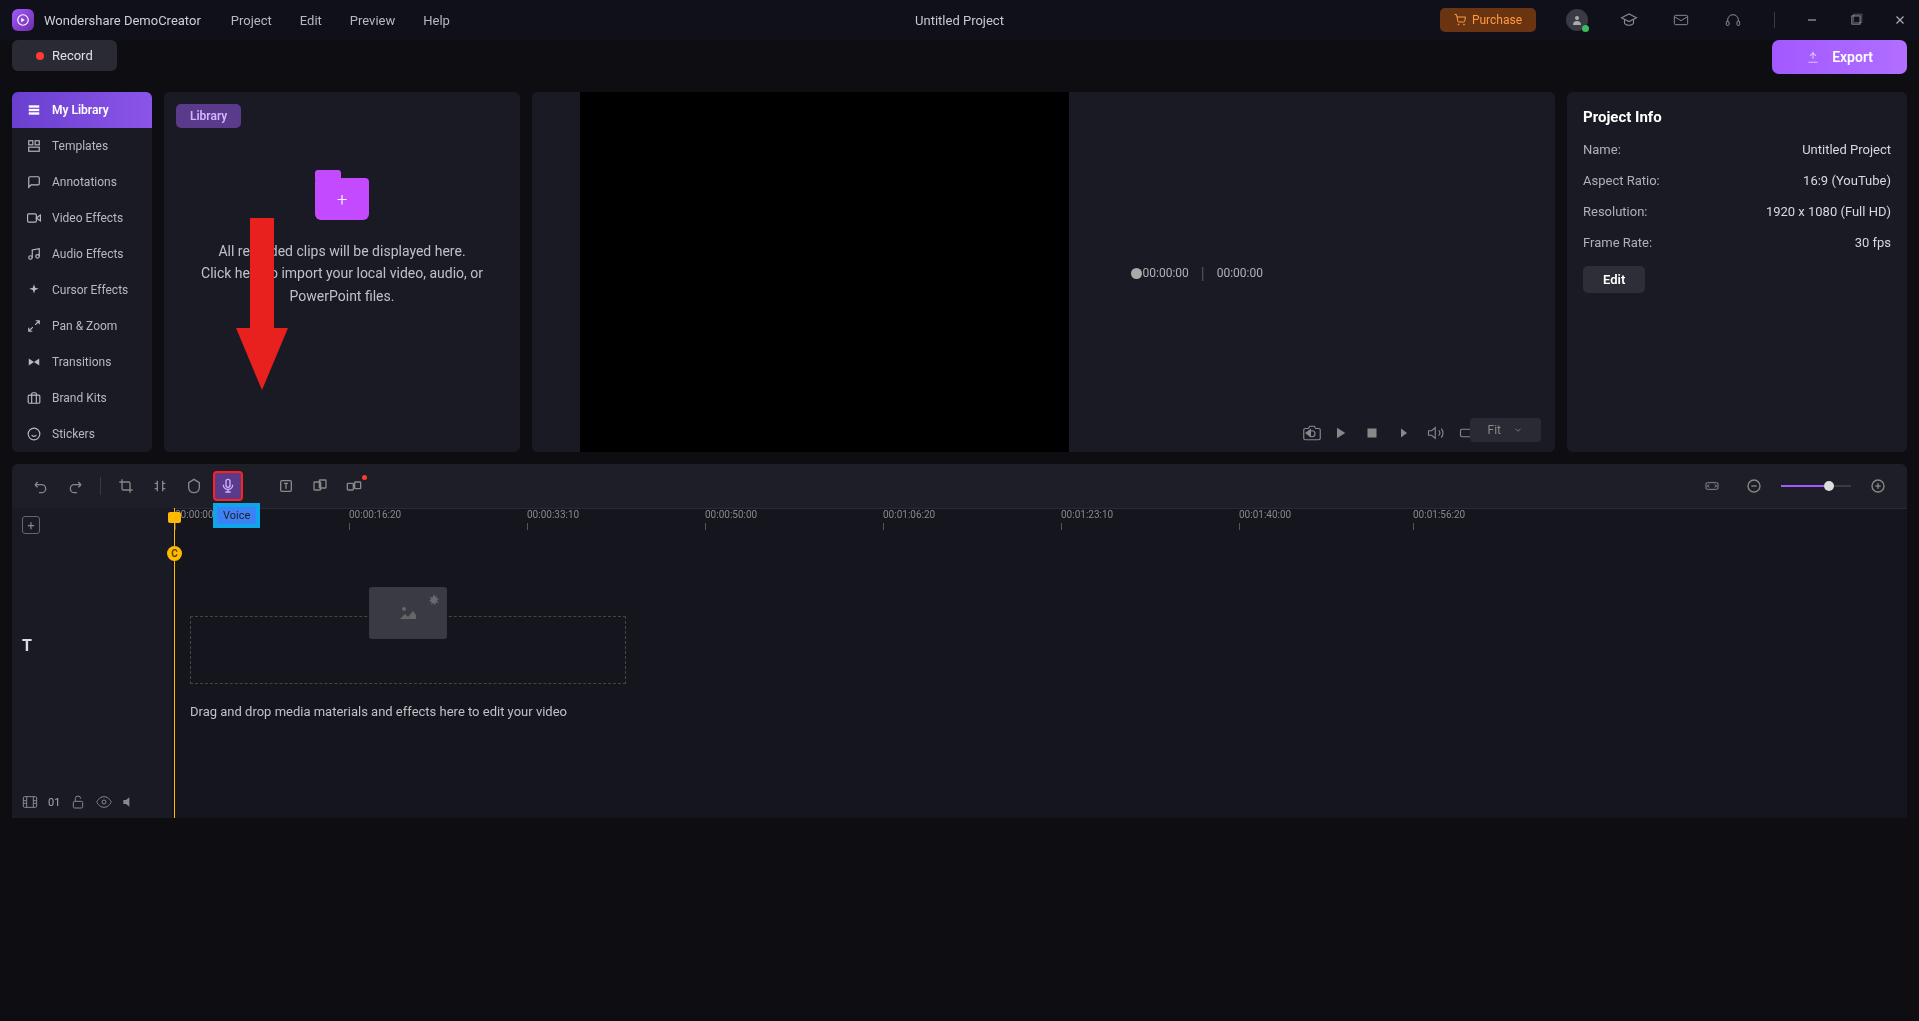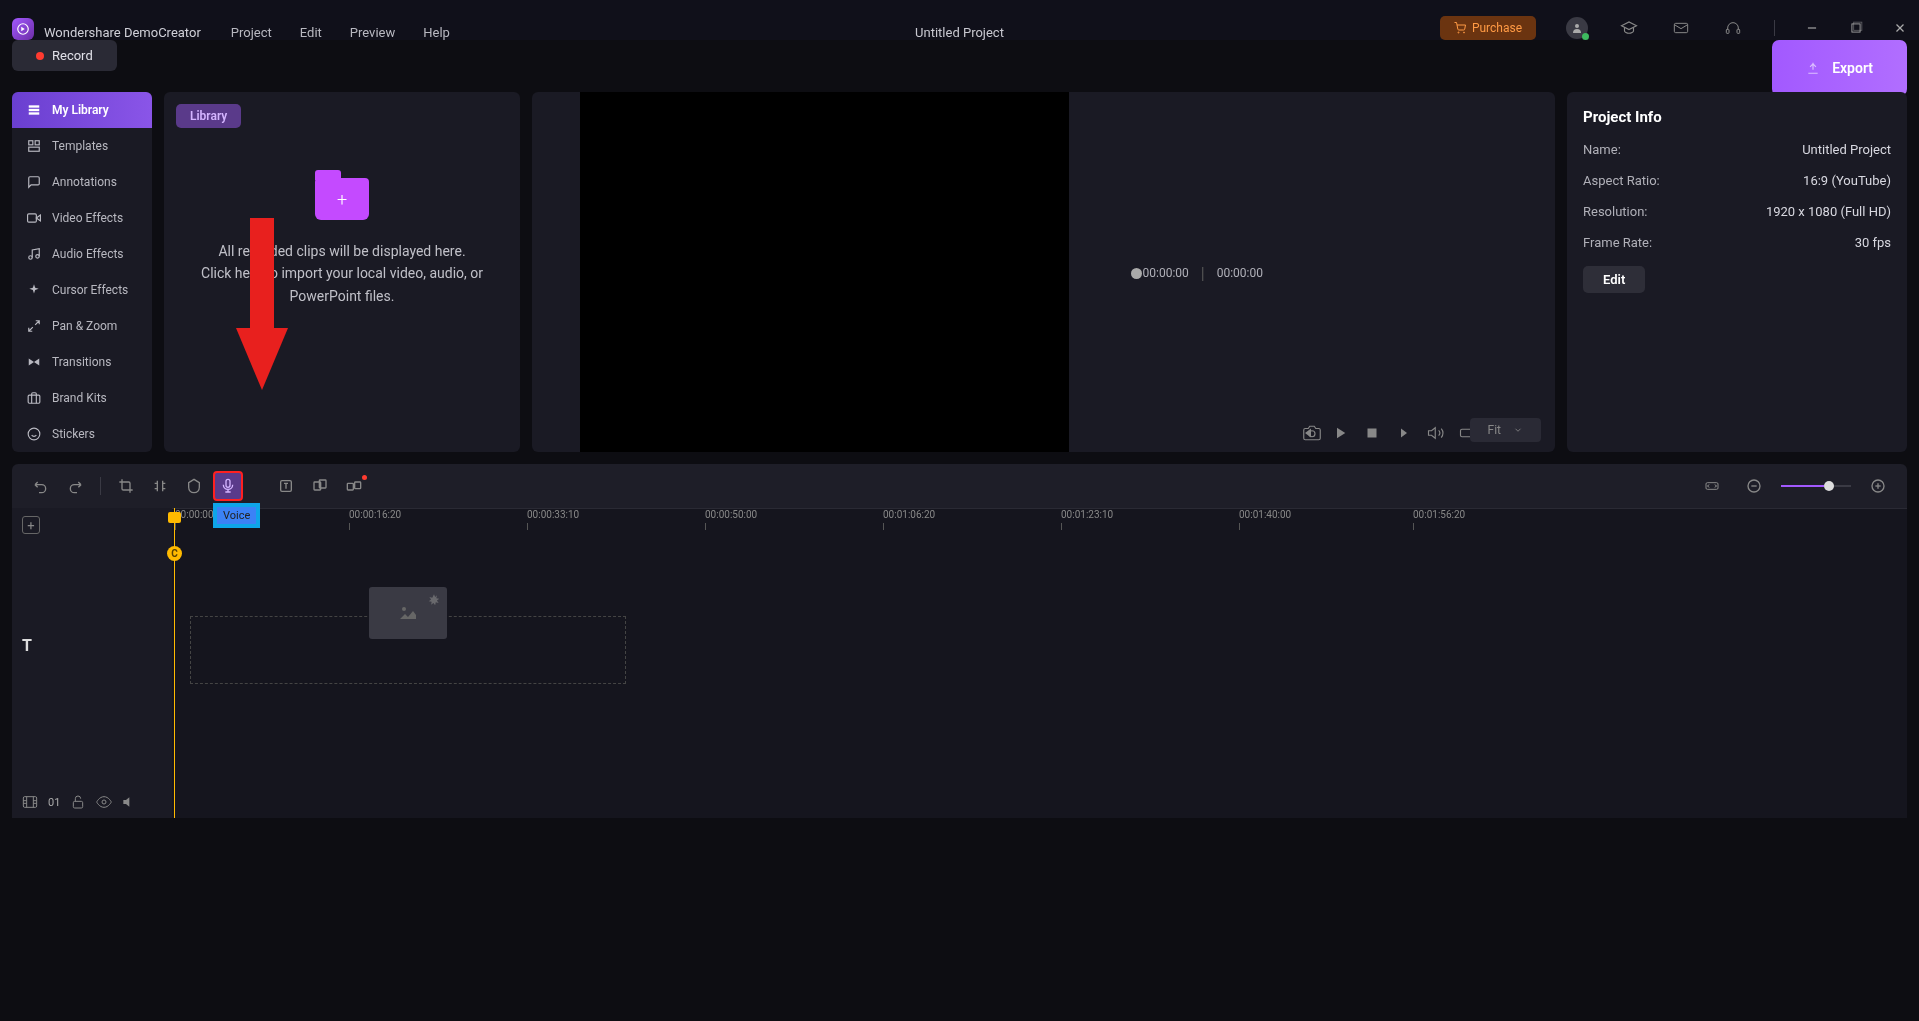--- a/index.html
+++ b/index.html
@@ -1,38 +1,38 @@
 <!DOCTYPE html>
 <html><head>
   <meta charset="utf-8">
   <style>
     * { margin: 0; padding: 0; box-sizing: border-box; font-family: -apple-system, BlinkMacSystemFont, "Segoe UI", Roboto, sans-serif; }
     body { background: #0d0d12; color: #b8b8c0; overflow: hidden; width: 1919px; height: 1021px; }
     
     
-    .title-bar { height: 40px; display: flex; align-items: flex-end; padding: 0 12px; background: #10101a; }
+    .title-bar { height: 40px; display: flex; align-items: center; padding: 0 12px; background: #10101a; }
     .app-logo { width: 22px; height: 22px; border-radius: 6px; background: linear-gradient(135deg, #a259ff, #6d2da6); display: flex; align-items: center; justify-content: center; margin-right: 10px; }
     .app-logo svg { width: 14px; height: 14px; }
     .app-name { font-size: 13px; color: #d0d0d8; margin-right: 30px; }
     .menu-items { display: flex; gap: 28px; }
     .menu-item { font-size: 13px; color: #b8b8c0; cursor: pointer; }
     .project-title { position: absolute; left: 50%; transform: translateX(-50%); font-size: 13px; color: #c8c8d0; }
     .title-right { margin-left: auto; display: flex; align-items: center; gap: 30px; }
     .purchase-btn { background: #6b3410; color: #ff9a44; padding: 5px 14px; border-radius: 5px; font-size: 12px; display: flex; align-items: center; gap: 6px; cursor: pointer; }
     .icon-btn { width: 22px; height: 22px; display: flex; align-items: center; justify-content: center; cursor: pointer; color: #888; }
     .user-badge { width: 22px; height: 22px; border-radius: 50%; background: #3a3a44; display: flex; align-items: center; justify-content: center; position: relative; }
     .user-badge::after { content: ''; position: absolute; bottom: -1px; right: -1px; width: 7px; height: 7px; background: #3eba5f; border-radius: 50%; }
     .window-ctrl { width: 14px; height: 14px; cursor: pointer; }
     .sep { width: 1px; height: 16px; background: #3a3a44; }
     
     
     .toolbar-row { height: 52px; display: flex; align-items: flex-start; padding: 0 12px; }
     .record-btn { background: #2a2a35; color: #e0e0e8; padding: 8px 24px; border-radius: 6px; font-size: 13px; display: flex; align-items: center; gap: 8px; cursor: pointer; }
     .record-dot { width: 8px; height: 8px; background: #ff3b30; border-radius: 50%; }
-    .export-btn { margin-left: auto; background: linear-gradient(90deg, #a259ff, #b16eff); color: #fff; padding: 20px 34px; border-radius: 7px; font-size: 14px; font-weight: 600; display: flex; align-items: center; gap: 12px; cursor: pointer; }
+    .export-btn { margin-left: auto; background: linear-gradient(90deg, #a259ff, #b16eff); color: #fff; padding: 9px 34px; border-radius: 7px; font-size: 14px; font-weight: 600; display: flex; align-items: center; gap: 12px; cursor: pointer; }
     
     
     .main-content { display: flex; gap: 12px; padding: 0 12px; height: 360px; }
     
     
     .sidebar { width: 140px; background: #1a1a24; border-radius: 6px; overflow: hidden; }
     .sidebar-item { padding: 10px 14px; display: flex; align-items: center; gap: 10px; font-size: 12px; cursor: pointer; color: #b8b8c0; }
     .sidebar-item.active { background: linear-gradient(90deg, #6a3fd0, #8a55e8); color: #fff; font-weight: 600; }
     .sidebar-icon { width: 16px; height: 16px; display: flex; align-items: center; justify-content: center; }
     
@@ -491,15 +491,16 @@
         <div class="drop-thumb">
           <svg width="30" height="24" viewBox="0 0 24 24" fill="#666">
               <circle cx="8" cy="8" r="2"></circle>
               <path d="M4 18l5-5 3 3 5-6 3 4v4H4z"></path>
             </svg>
           <svg width="14" height="14" viewBox="0 0 24 24" fill="#888" style="position:absolute;top:6px;right:6px">
               <path d="M12 2l2 5 3-3-1 5 5 1-4 3 3 4-5-1-1 5-3-4-4 3 1-5-5-1 4-3-3-4 5 1z" opacity="0.6"></path>
             </svg>
         </div>
       </div>
+      <div class="drop-text">Drag and drop media materials and effects here to edit your video</div>
     </div>
   </div>
 </div>
 
 </body></html>

